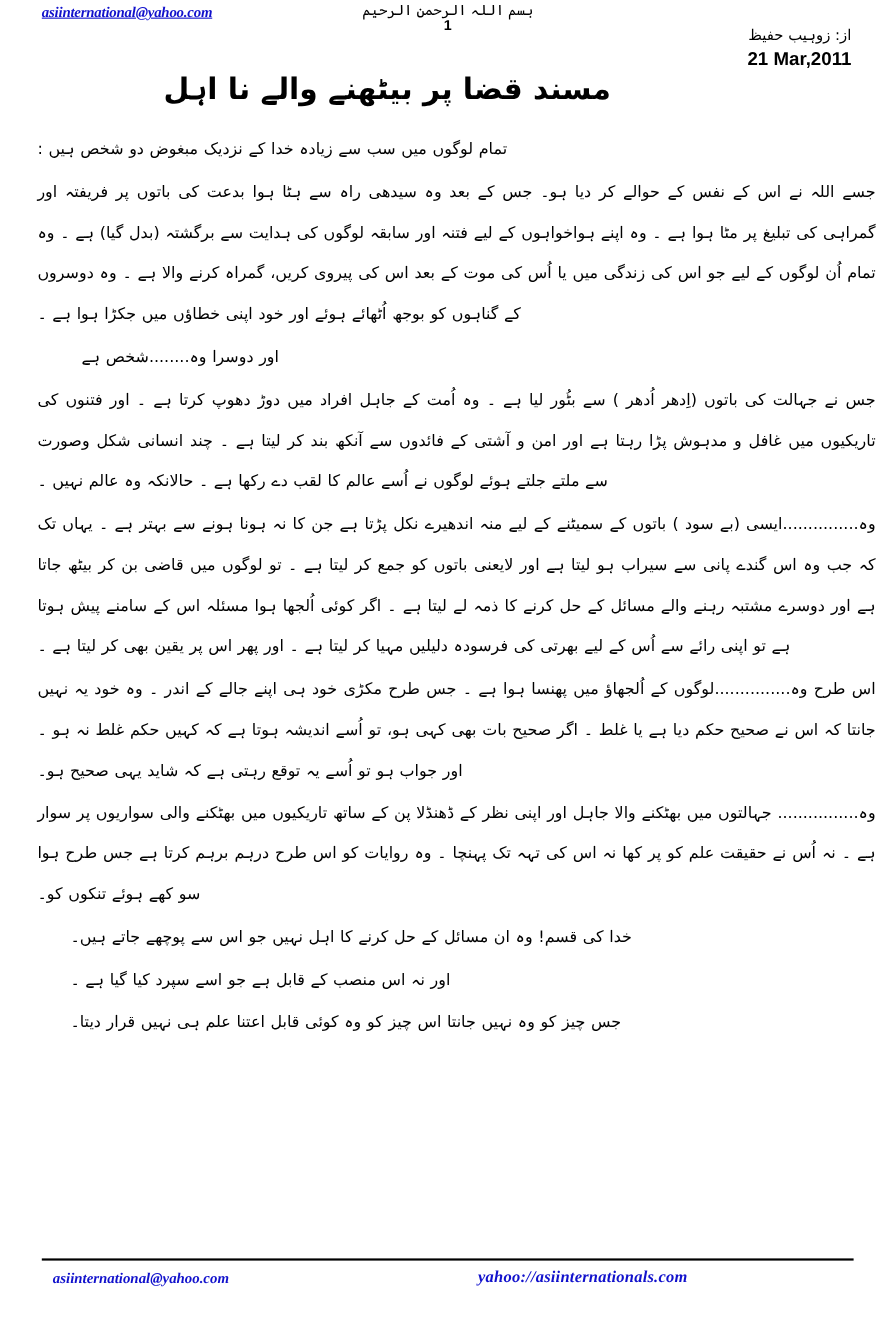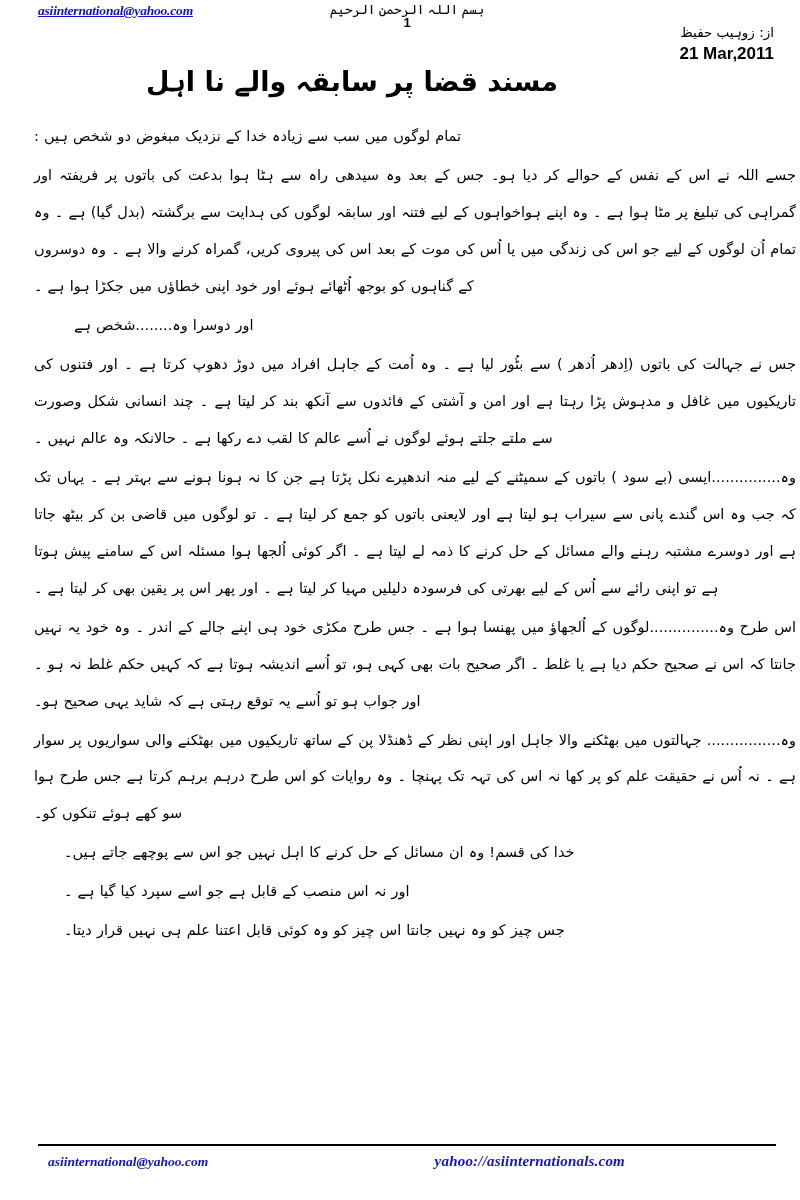--- a/index.html
+++ b/index.html
@@ -47,21 +47,21 @@
   .hdr-bismillah-wrap {
     position: absolute;
     top: 2px;
     left: 0;
     right: 0;
     text-align: center;
   }
   .hdr-bismillah {
     display: block;
     direction: rtl;
-    font-family: Liberation Serif, serif;
+    font-family: Liberation Sans, sans-serif;
     font-size: 13px;
     color: #000000;
     line-height: 1.25;
   }
   .hdr-pageno {
     display: block;
     font-family: "Liberation Sans", sans-serif;
     font-size: 13px;
     font-weight: bold;
     color: #000000;
@@ -195,21 +195,21 @@
     <div class="hdr-bismillah-wrap">
       <span class="hdr-bismillah">بسم اللہ الرحمن الرحیم</span>
       <span class="hdr-pageno">1</span>
     </div>
 
     <div class="hdr-byline">
       <span class="hdr-author">از: زوہیب حفیظ</span>
       <span class="hdr-date">21  Mar,2011</span>
     </div>
 
-    <h1 class="doc-title">مسند قضا پر سابقہ والے نا اہل</h1>
+    <h1 class="doc-title">مسند قضا پر بیٹھنے والے نا اہل</h1>
   </div>
 
   <div class="body-area">
 
     <p class="para lead-in">تمام لوگوں میں سب سے زیادہ خدا کے نزدیک مبغوض دو شخص ہیں :</p>
 
 
     <p class="para">جسے اللہ نے اس کے نفس کے حوالے کر دیا ہو۔ جس کے بعد وہ سیدھی راہ سے ہٹا ہوا بدعت کی باتوں پر فریفتہ اور گمراہی کی تبلیغ پر مٹا ہوا ہے ۔   وہ اپنے ہواخواہوں کے لیے فتنہ اور سابقہ لوگوں کی ہدایت سے برگشتہ (بدل گیا) ہے ۔ وہ تمام اُن لوگوں کے لیے جو اس کی زندگی میں یا اُس کی موت کے بعد اس کی پیروی کریں،   گمراہ کرنے والا ہے ۔ وہ دوسروں کے گناہوں کو بوجھ اُٹھائے ہوئے اور خود اپنی خطاؤں میں جکڑا ہوا ہے ۔</p>
 
     <p class="para near-center">اور دوسرا وہ........شخص ہے</p>

